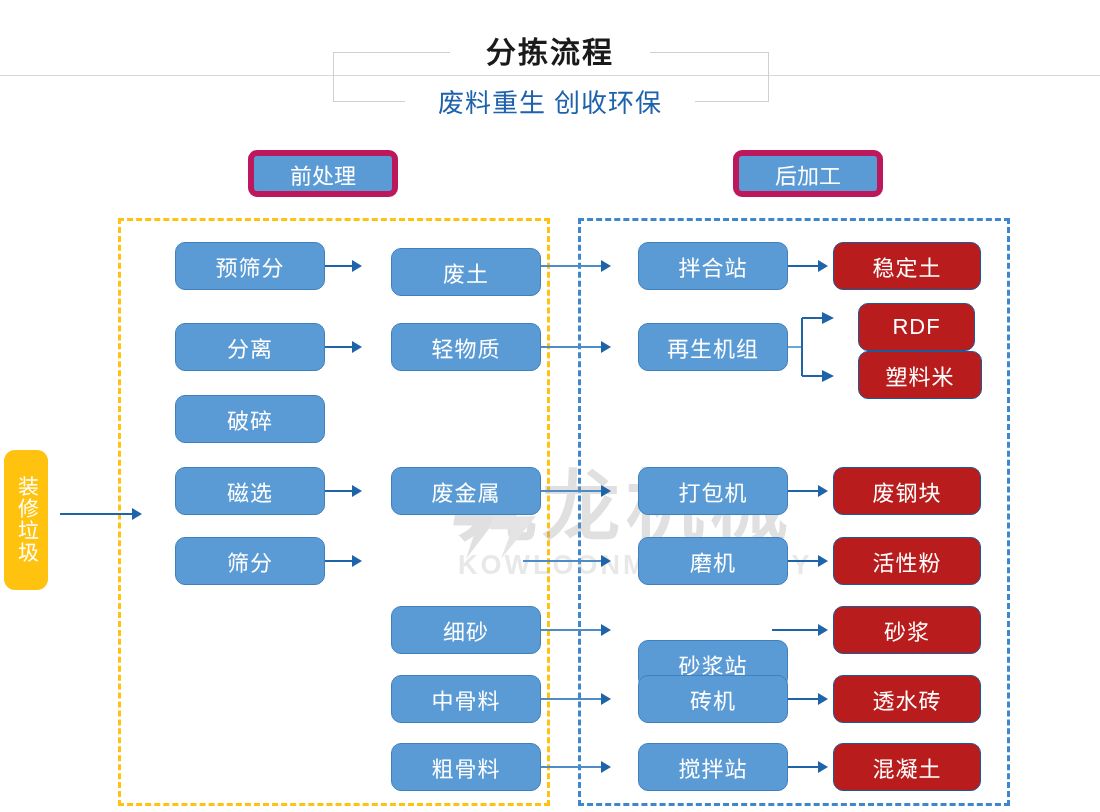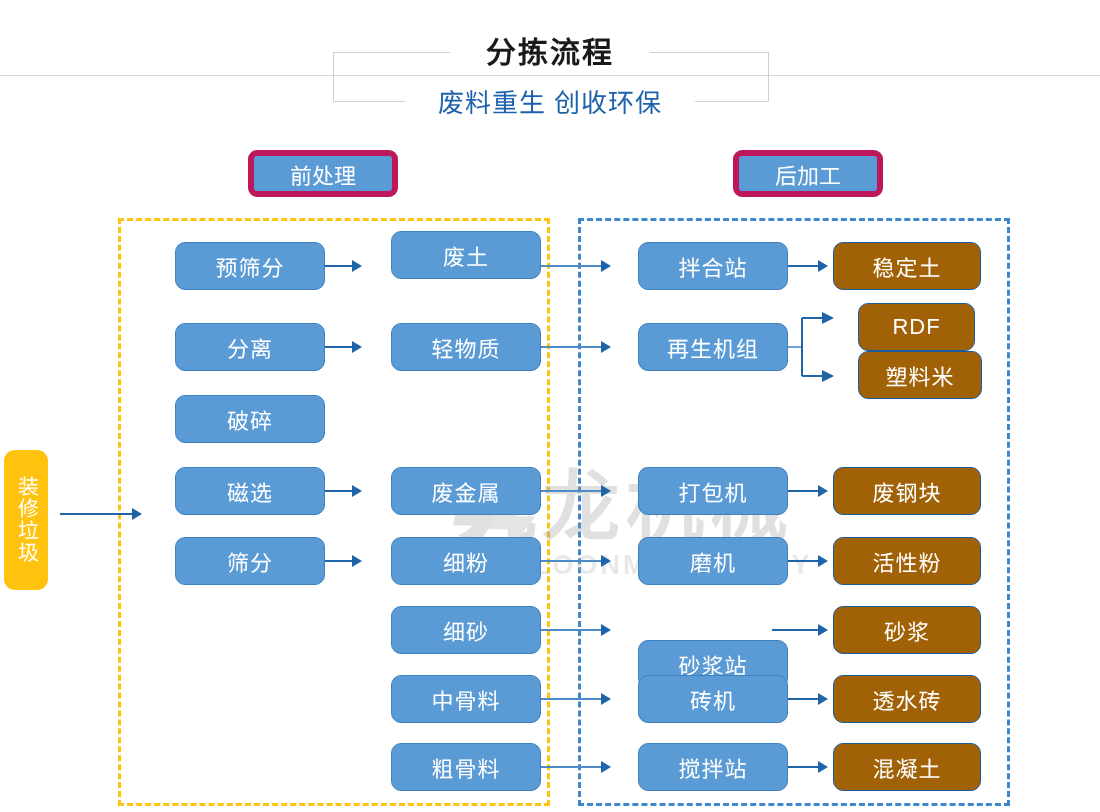--- a/index.html
+++ b/index.html
@@ -102,21 +102,21 @@
 
   
   .node{
     position:absolute;height:48px;border-radius:10px;
     display:flex;align-items:center;justify-content:center;
     color:#ffffff;font-size:22px;letter-spacing:1px;
     box-sizing:border-box;
     z-index:3;
   }
   .node.mid{background:#5B9BD5;border:1px solid #3F80BE;margin-left:24px;}
-  .node.deep{background:#a16207;border:1px solid #195C9E;}
+  .node.deep{background:#b91c1c;border:1px solid #195C9E;}
 
   
   .col1{left:151px;width:150px;}
   .col2{left:367px;width:150px;}
   .col3{left:614px;width:150px;}
   .col4{left:833px;width:148px;}
 
   
   .arrow{position:absolute;height:12px;z-index:2;}
   .arrow .shaft{
@@ -181,24 +181,23 @@
   </div>
   <div class="arrow" style="left:308px;top:485px;width:54px;">
     <div class="shaft" style="width:44px;"></div>
       <div class="head" style="left:44px;"></div>
   </div>
   <div class="arrow" style="left:308px;top:555px;width:54px;">
     <div class="shaft" style="width:44px;"></div>
       <div class="head" style="left:44px;"></div>
   </div>
 
-  <div class="node mid col2" style="top:231px;">废土</div>
+  <div class="node mid col2" style="top:248px;">废土</div>
   <div class="node mid col2" style="top:323px;">轻物质</div>
   <div class="node mid col2" style="top:467px;">废金属</div>
-  <div class="node mid col2" style="top:537px;">细粉</div>
   <div class="node mid col2" style="top:606px;">细砂</div>
   <div class="node mid col2" style="top:675px;">中骨料</div>
   <div class="node mid col2" style="top:743px;">粗骨料</div>
 
   <div class="arrow thin" style="left:523px;top:260px;width:88px;">
     <div class="shaft" style="width:78px;"></div>
       <div class="head" style="left:78px;"></div>
   </div>
   <div class="arrow thin" style="left:523px;top:341px;width:88px;">
     <div class="shaft" style="width:78px;"></div>

